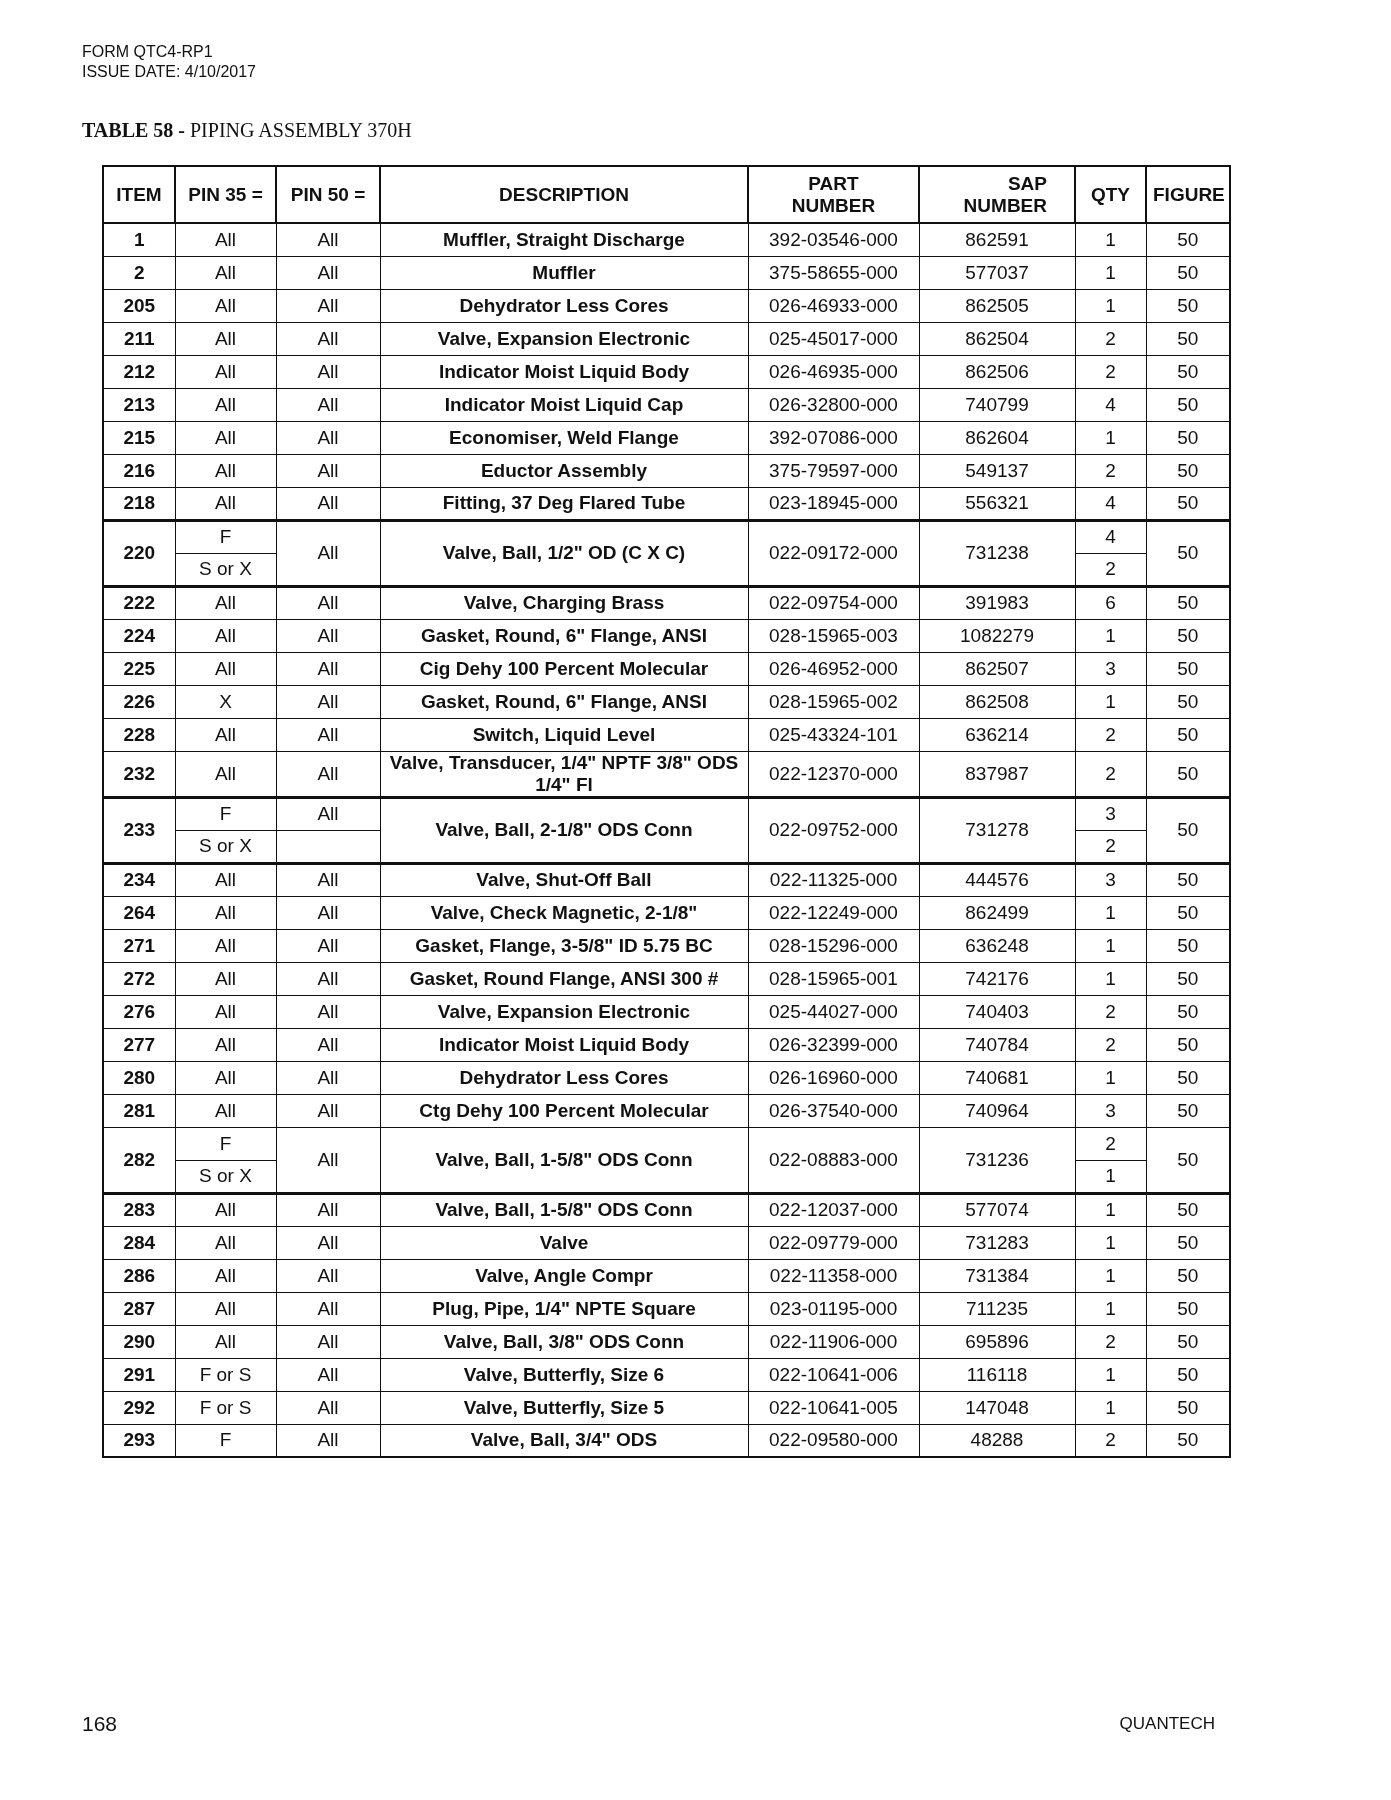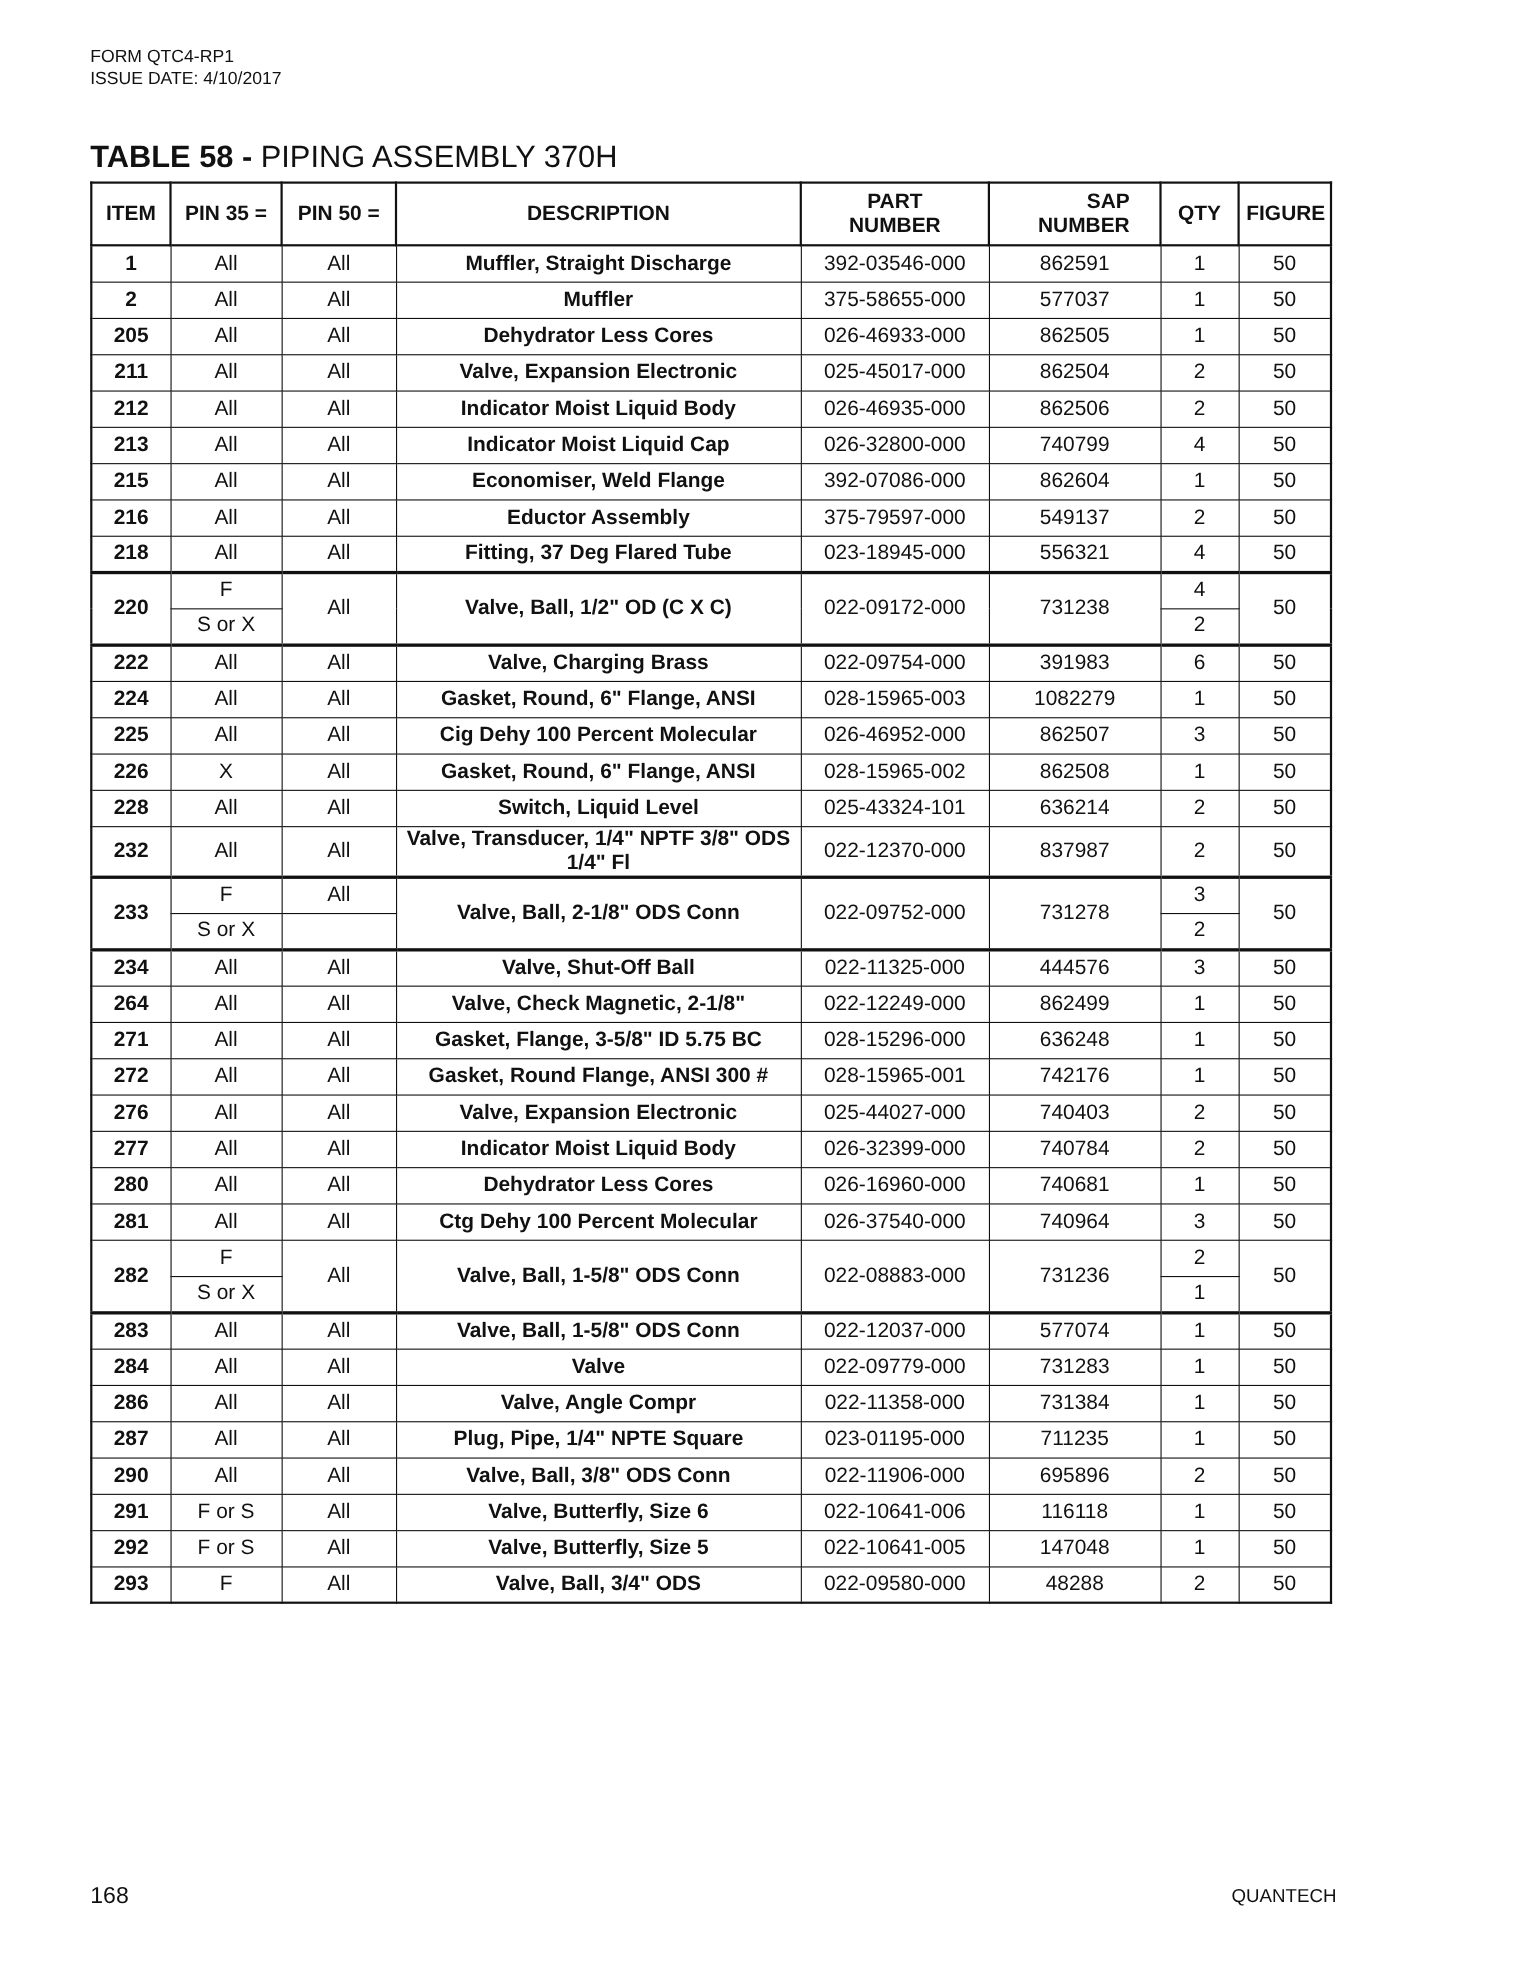--- a/index.html
+++ b/index.html
@@ -1,35 +1,35 @@
 <!DOCTYPE html>
 <html><head>
   <meta charset="utf-8">
   <style>
     html, body { margin: 0; padding: 0; background: #ffffff; }
     body {
       width: 1391px; height: 1800px; position: relative; overflow: hidden;
       font-family: "Liberation Sans", "DejaVu Sans", sans-serif; color: #111111;
     }
     .form-id { position: absolute; left: 82px; top: 42px; font-size: 16px; line-height: 20px; }
-    .title { position: absolute; left: 82px; top: 130px; font-size: 28px; line-height: 26px; }
+    .title { position: absolute; left: 82px; top: 117px; font-size: 20px; line-height: 26px; font-family: Liberation Serif, serif; }
     .title b { font-weight: bold; }
     table.parts {
       position: absolute; left: 82px; top: 165px;
       border-collapse: collapse; table-layout: fixed;
       width: 1127px;
     }
     table.parts th, table.parts td {
       border: 1.5px solid #111;
       font-size: 19px; line-height: 22px;
       text-align: center; vertical-align: middle;
       padding: 0 6px; height: 33px; box-sizing: border-box;
     }
     table.parts thead th { height: 57px; font-weight: bold; border: 2px solid #111; }
-    table.parts { border: 2.5px solid #111; }
+    table.parts { border: 2.5px solid #111; margin-left: 20px; }
     td.item { font-weight: bold; }
     td.desc { text-align: left; padding-left: 8px; font-weight: bold; }
     tr.thick-top > td { border-top: 3px solid #111; }
     td.sub { height: 33px; }
     td.tall { height: 60px; }
     .footer-page { position: absolute; left: 82px; top: 1712px; font-size: 21px; font-weight: normal; }
     .footer-brand { position: absolute; right: 176px; top: 1714px; font-size: 17px; }
   </style>
 </head>
 <body>

